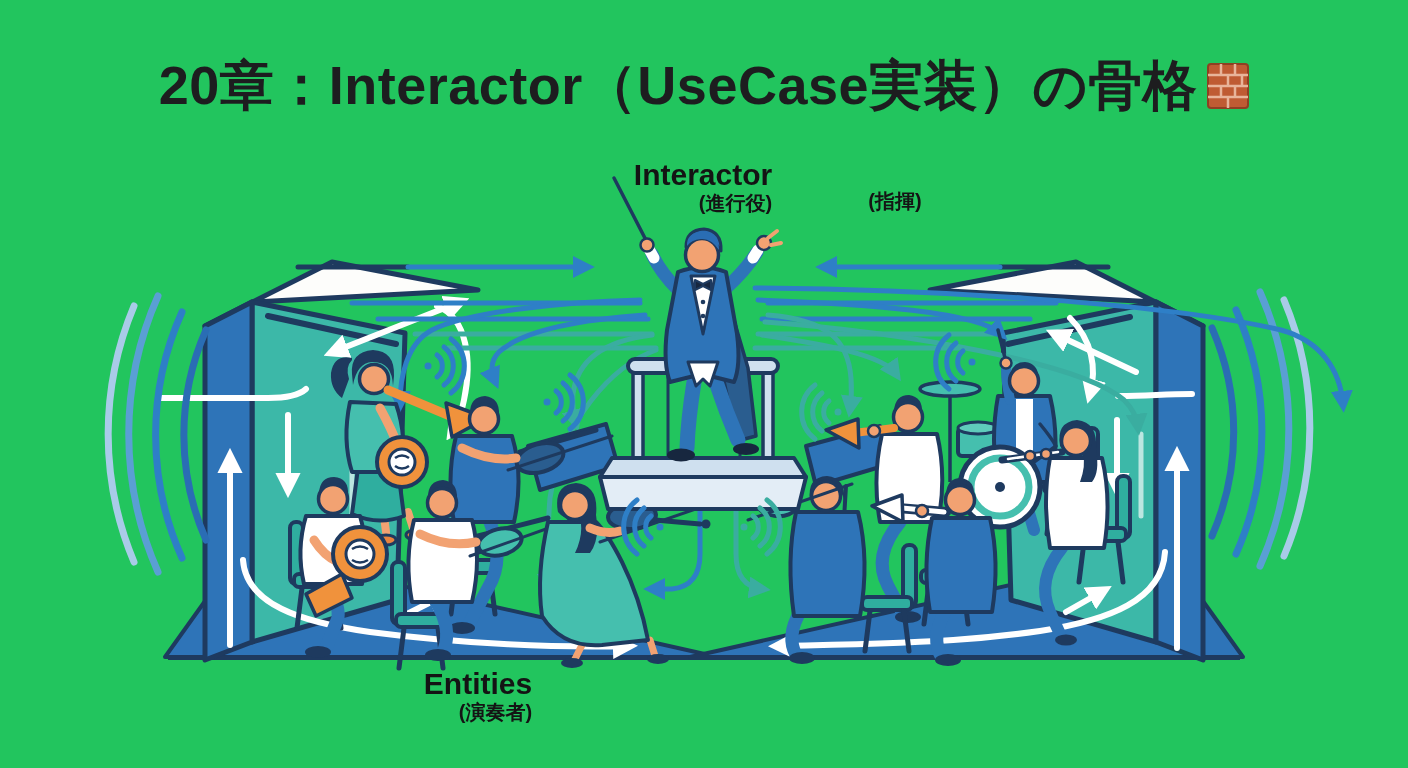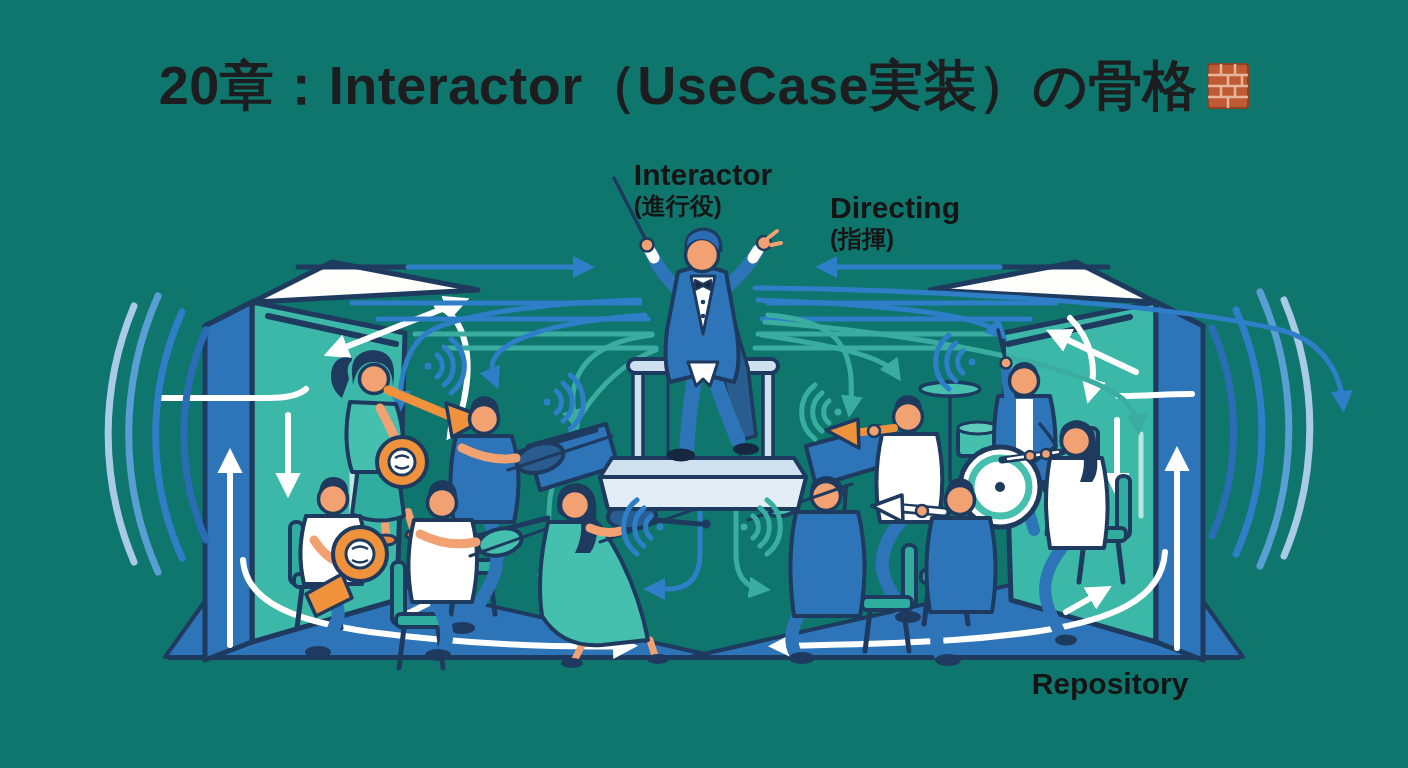--- a/index.html
+++ b/index.html
@@ -1,24 +1,24 @@
 <!DOCTYPE html>
 <html><head>
 <meta charset="utf-8">
 <style>
   html,body{margin:0;padding:0}
-  .stage{position:relative;width:1408px;height:768px;background:#0f766e;overflow:hidden;
+  .stage{position:relative;width:1408px;height:768px;background:#22c55e;overflow:hidden;
          font-family:"Liberation Sans","DejaVu Sans",sans-serif;}
   .title{position:absolute;left:0;top:50px;width:100%;text-align:center;font-size:54px;
          font-weight:800;color:#1d1d1f;white-space:nowrap;letter-spacing:0.5px}
   .title .brick{display:inline-block;margin-left:10px;transform:translateY(5px)}
-  .lbl{position:absolute;transform:translateX(-50%);text-align:left;color:#141414;
+  .lbl{position:absolute;transform:translateX(-50%);text-align:right;color:#141414;
        font-weight:700;line-height:1.18;white-space:nowrap}
   .lbl .en{font-size:30px}
-  .lbl .jp{font-size:24px}
+  .lbl .jp{font-size:20px}
   svg.scene{position:absolute;left:0;top:0}
 </style>
 </head>
 <body>
 
 <div class="stage">
 
 <svg class="scene" width="1408" height="768" viewBox="0 0 1408 768">
   <defs>
     <marker id="mb" viewBox="0 0 10 10" refX="6" refY="5" markerWidth="4.4" markerHeight="4.4" orient="auto-start-reverse">
@@ -332,20 +332,22 @@
         <path d="M14 1 V12 M28 1 V12 M21 12 V23 M35 12 V23 M14 23 V34 M28 23 V34 M21 34 V45" stroke="#e8b49a" stroke-width="2.5"></path>
       </svg>
     </span>
   </div>
 
   <div class="lbl" style="left:703px;top:157px">
     <div class="en">Interactor</div>
     <div class="jp">(進行役)</div>
   </div>
   <div class="lbl" style="left:895px;top:190px">
-    <div class="en">Directing</div>
     <div class="jp">(指揮)</div>
   </div>
+  <div class="lbl" style="left:478px;top:666px">
+    <div class="en">Entities</div>
+    <div class="jp">(演奏者)</div>
+  </div>
   <div class="lbl" style="left:1110px;top:666px">
-    <div class="en">Repository</div>
   </div>
 
 </div>
 
 </body></html>

